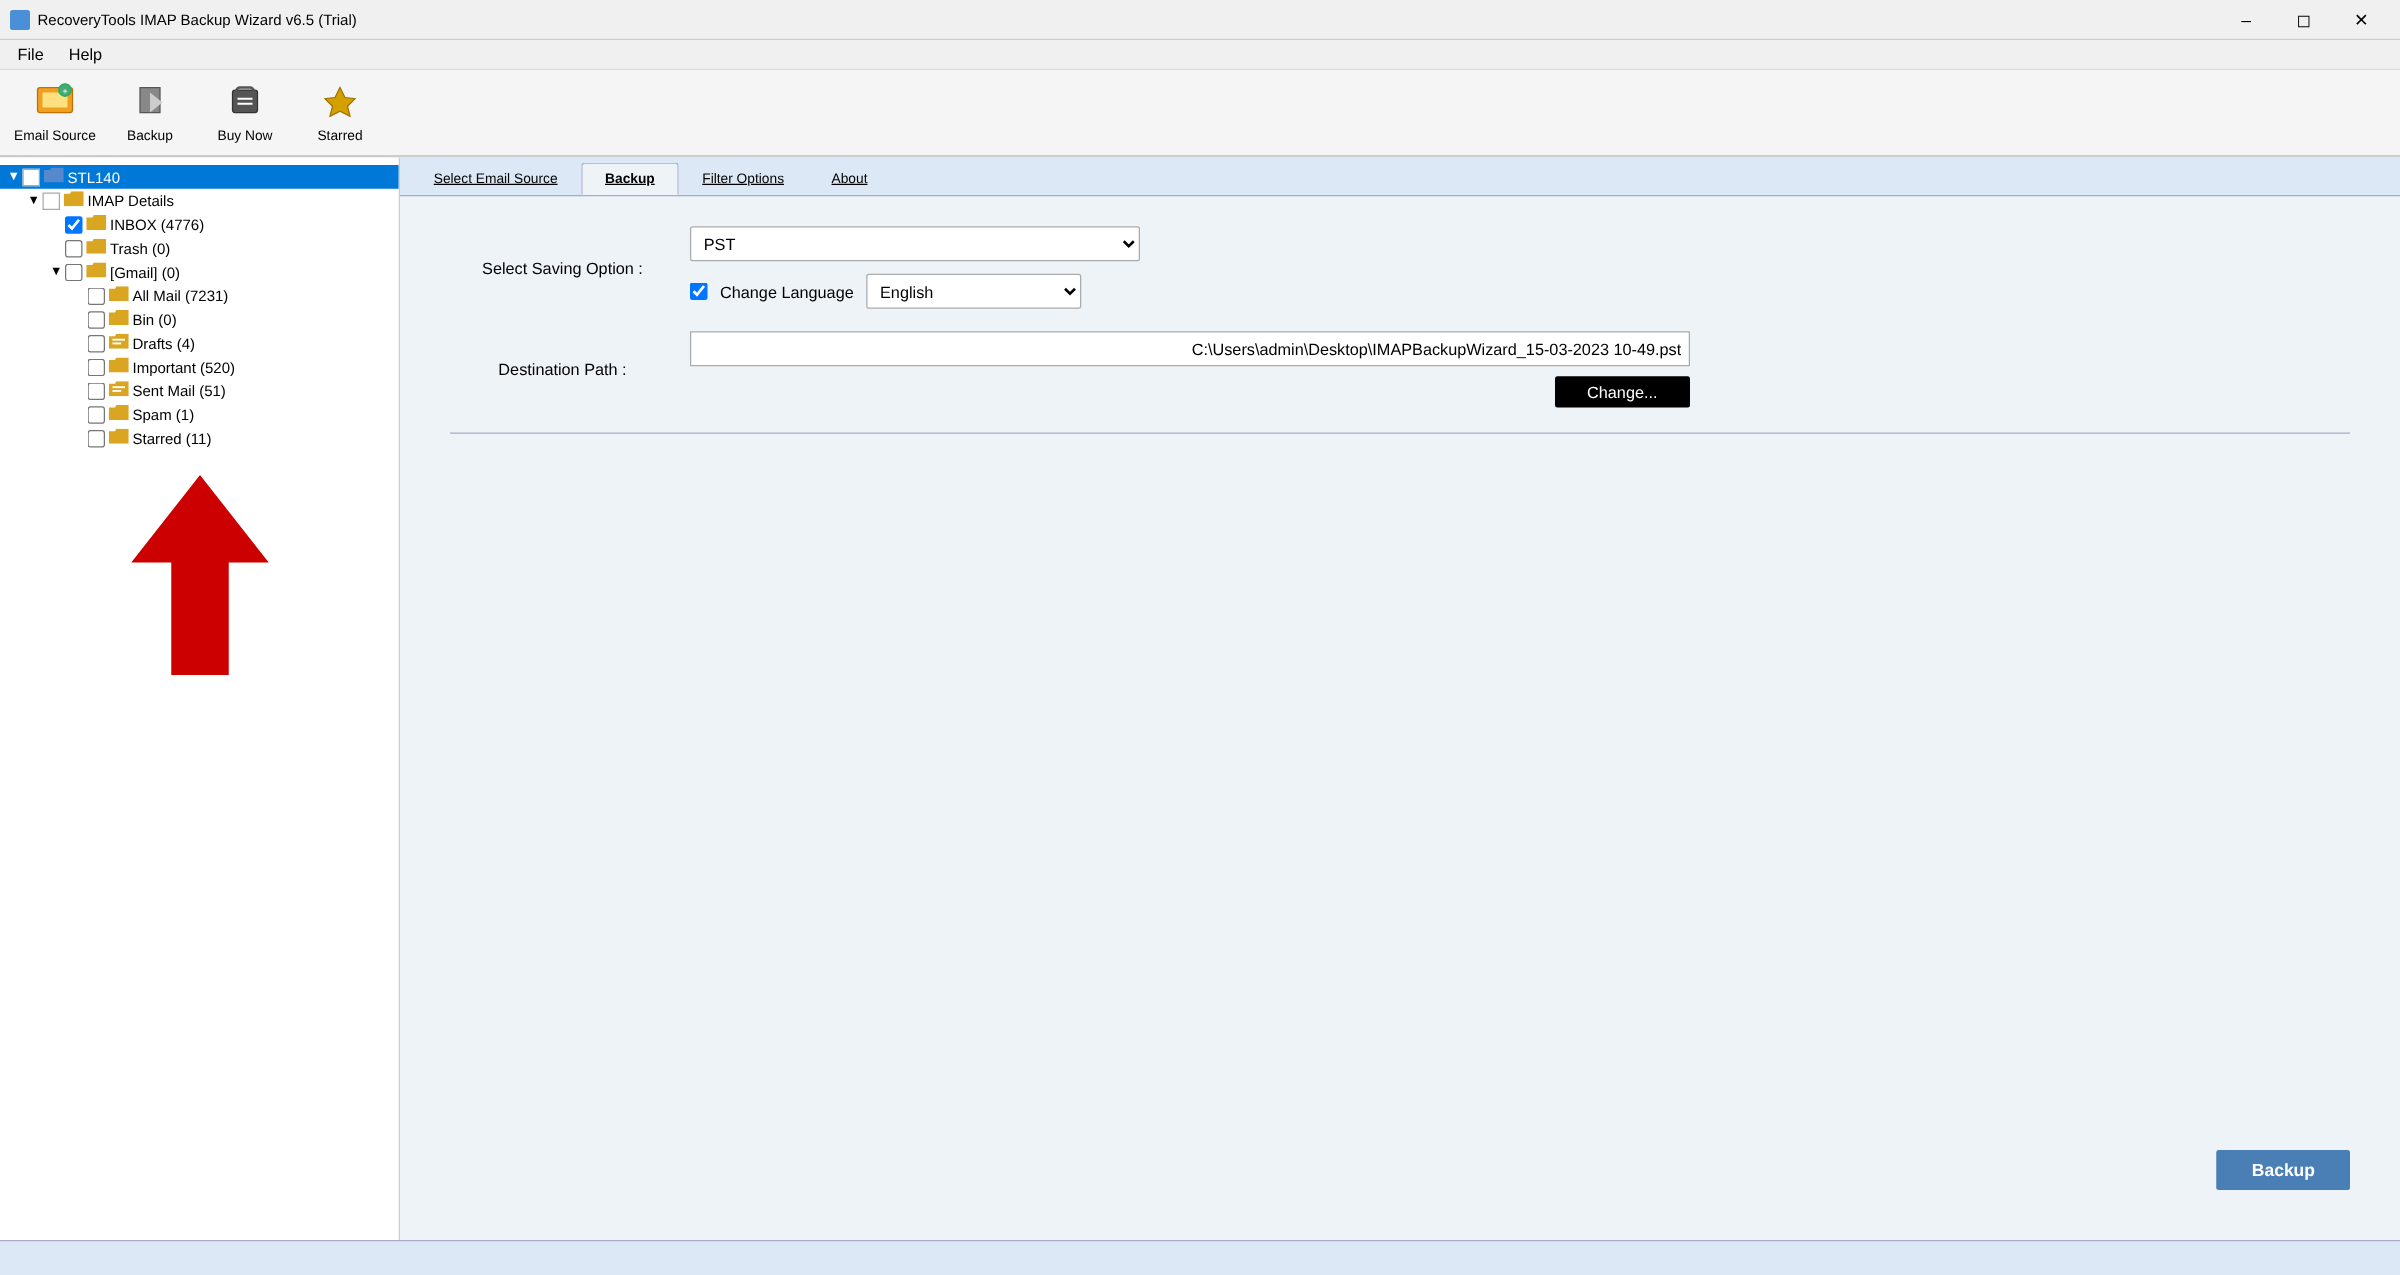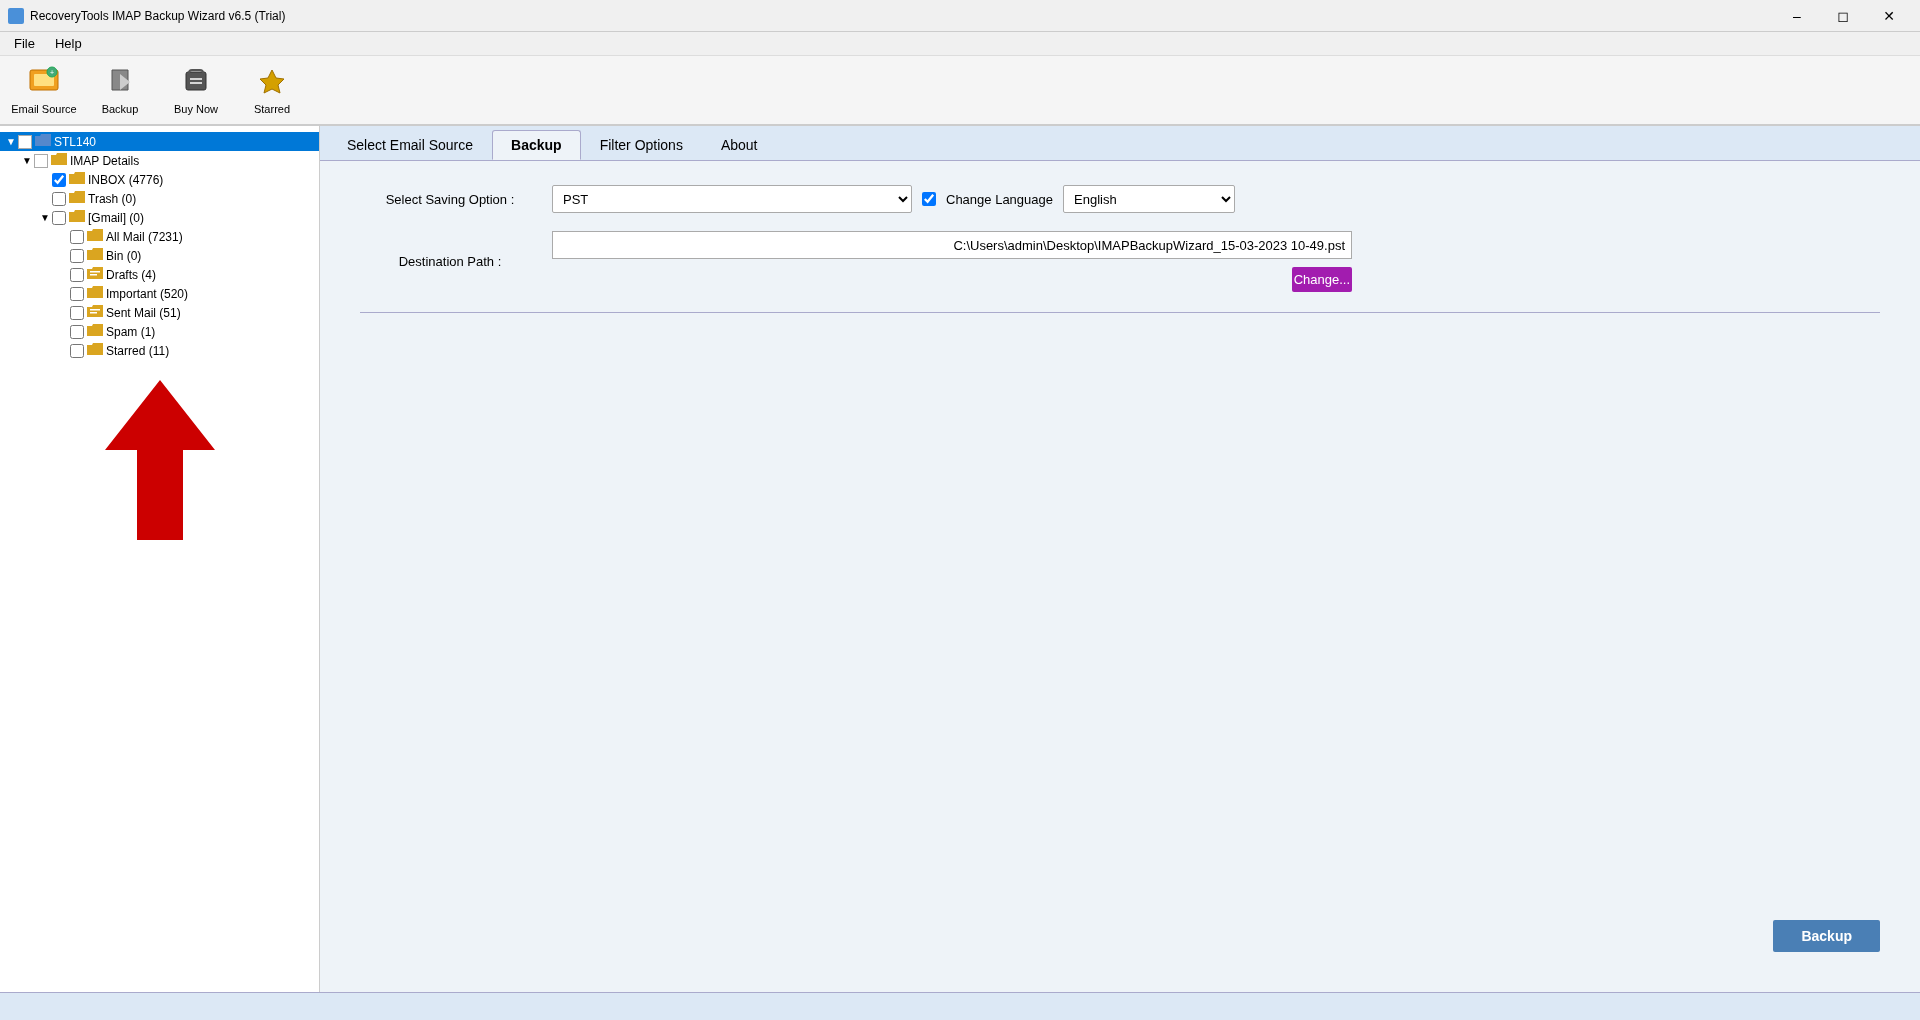--- a/index.html
+++ b/index.html
@@ -150,25 +150,26 @@
     .tabs {
       display: flex;
       background: #dce8f5;
       border-bottom: 1px solid #aac;
       padding: 0 8px;
       padding-top: 4px;
     }
     .tab {
       padding: 6px 18px;
       cursor: pointer;
-      font-size: 14px;
+      font-size: 11px;
       border: 1px solid transparent;
       border-bottom: none;
       background: transparent;
       border-radius: 3px 3px 0 0;
+      text-decoration: underline;
     }
     .tab.active {
       background: #eef3f8;
       border-color: #aac;
       border-bottom: 1px solid #eef3f8;
       font-weight: bold;
     }
 
     
     .tab-content {
@@ -184,20 +185,21 @@
       gap: 12px;
     }
     .form-label {
       width: 180px;
       text-align: center;
       font-size: 13px;
       flex-shrink: 0;
     }
     .form-control-group {
       display: flex;
+      flex-direction: column;
       gap: 10px;
     }
     select {
       height: 28px;
       border: 1px solid #aaa;
       background: white;
       padding: 2px 6px;
       font-size: 13px;
       border-radius: 2px;
       cursor: pointer;
@@ -222,24 +224,24 @@
     .dest-input {
       width: 800px;
       height: 28px;
       border: 1px solid #aaa;
       padding: 2px 6px;
       font-size: 13px;
       background: white;
       text-align: right;
     }
     .change-btn {
-      background: #a21caf;
+      background: #000000;
       color: white;
       border: none;
-      padding: 5px 2px;
+      padding: 5px 26px;
       font-size: 13px;
       cursor: pointer;
       border-radius: 2px;
     }
     .backup-btn {
       background: #4a7fb5;
       color: white;
       border: none;
       padding: 8px 28px;
       font-size: 14px;

